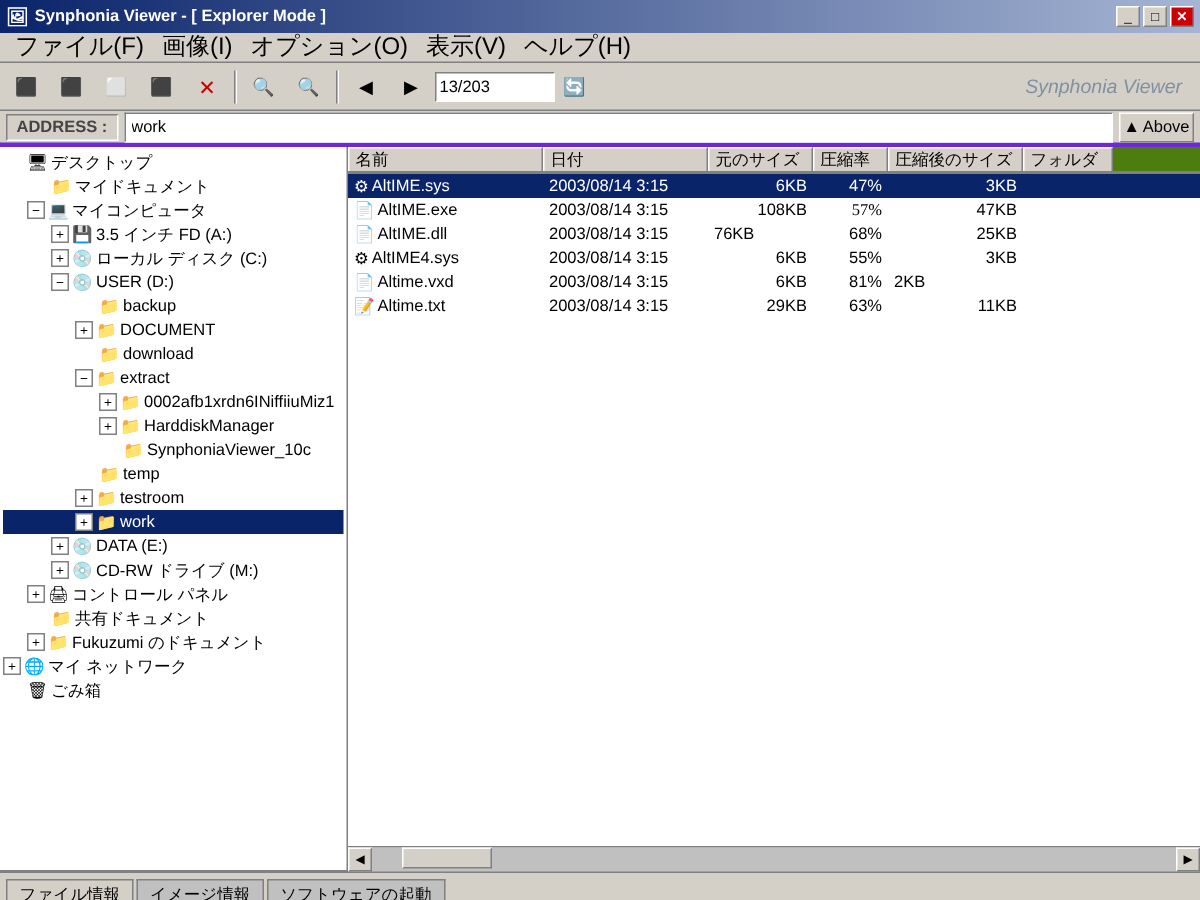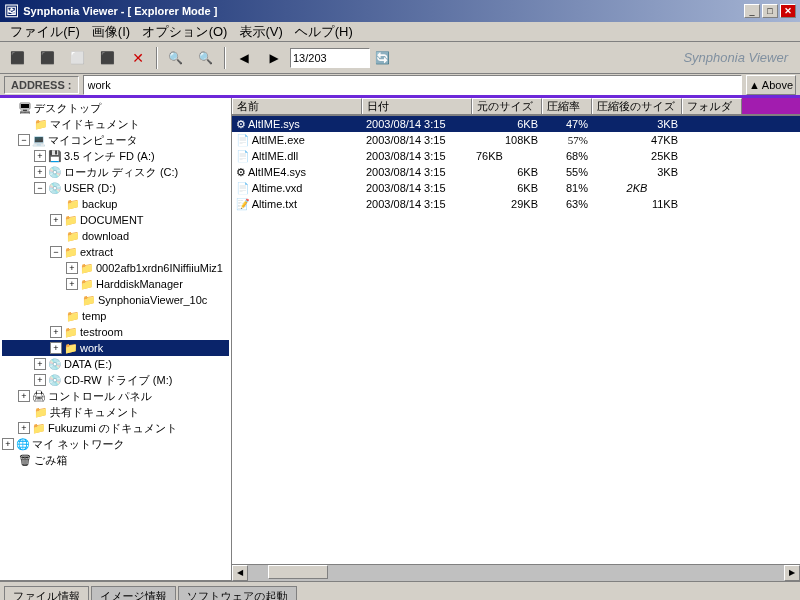--- a/index.html
+++ b/index.html
@@ -46,21 +46,21 @@
     }
 
     
     #menu-bar {
       background: #d4d0c8;
       height: 20px;
       display: flex;
       align-items: center;
       padding: 0 4px;
       border-bottom: 1px solid #808080;
-      font-size: 13px;
+      font-size: 16px;
     }
     .menu-item {
       padding: 2px 6px;
       cursor: pointer;
     }
 
     
     #toolbar {
       background: #d4d0c8;
       height: 32px;
@@ -188,21 +188,21 @@
     #file-panel {
       flex: 1;
       display: flex;
       flex-direction: column;
       background: white;
     }
 
     
     #file-header {
       display: flex;
-      background: #a21caf;
+      background: #4d7c0f;
       border-bottom: 2px solid #808080;
       height: 18px;
     }
     .file-col-header {
       border-right: 1px solid #808080;
       padding: 1px 4px;
       font-size: 11px;
       display: flex; align-items: center;
       cursor: pointer;
       background: #d4d0c8;
@@ -552,21 +552,21 @@
           <span class="file-cell" style="width:70px; display:inline-block; text-align:right;">6KB</span>
           <span class="file-cell" style="width:50px; display:inline-block; text-align:right;">55%</span>
           <span class="file-cell" style="width:90px; display:inline-block; text-align:right;">3KB</span>
           <span class="file-cell" style="width:60px; display:inline-block;"></span>
         </div>
         <div class="file-row">
           <span class="file-cell" style="width:130px; display:inline-flex; align-items:center; gap:2px;"><span>📄</span>Altime.vxd</span>
           <span class="file-cell" style="width:110px; display:inline-block;">2003/08/14  3:15</span>
           <span class="file-cell" style="width:70px; display:inline-block; text-align:right;">6KB</span>
           <span class="file-cell" style="width:50px; display:inline-block; text-align:right;">81%</span>
-          <span class="file-cell" style="width:90px; display:inline-block; text-align:center;font-style:italic;">2KB</span>
+          <span class="file-cell" style="width:90px; display:inline-block; text-align:left;">2KB</span>
           <span class="file-cell" style="width:60px; display:inline-block;"></span>
         </div>
         <div class="file-row">
           <span class="file-cell" style="width:130px; display:inline-flex; align-items:center; gap:2px;"><span>📝</span>Altime.txt</span>
           <span class="file-cell" style="width:110px; display:inline-block;">2003/08/14  3:15</span>
           <span class="file-cell" style="width:70px; display:inline-block; text-align:right;">29KB</span>
           <span class="file-cell" style="width:50px; display:inline-block; text-align:right;">63%</span>
           <span class="file-cell" style="width:90px; display:inline-block; text-align:right;">11KB</span>
           <span class="file-cell" style="width:60px; display:inline-block;"></span>
         </div>

